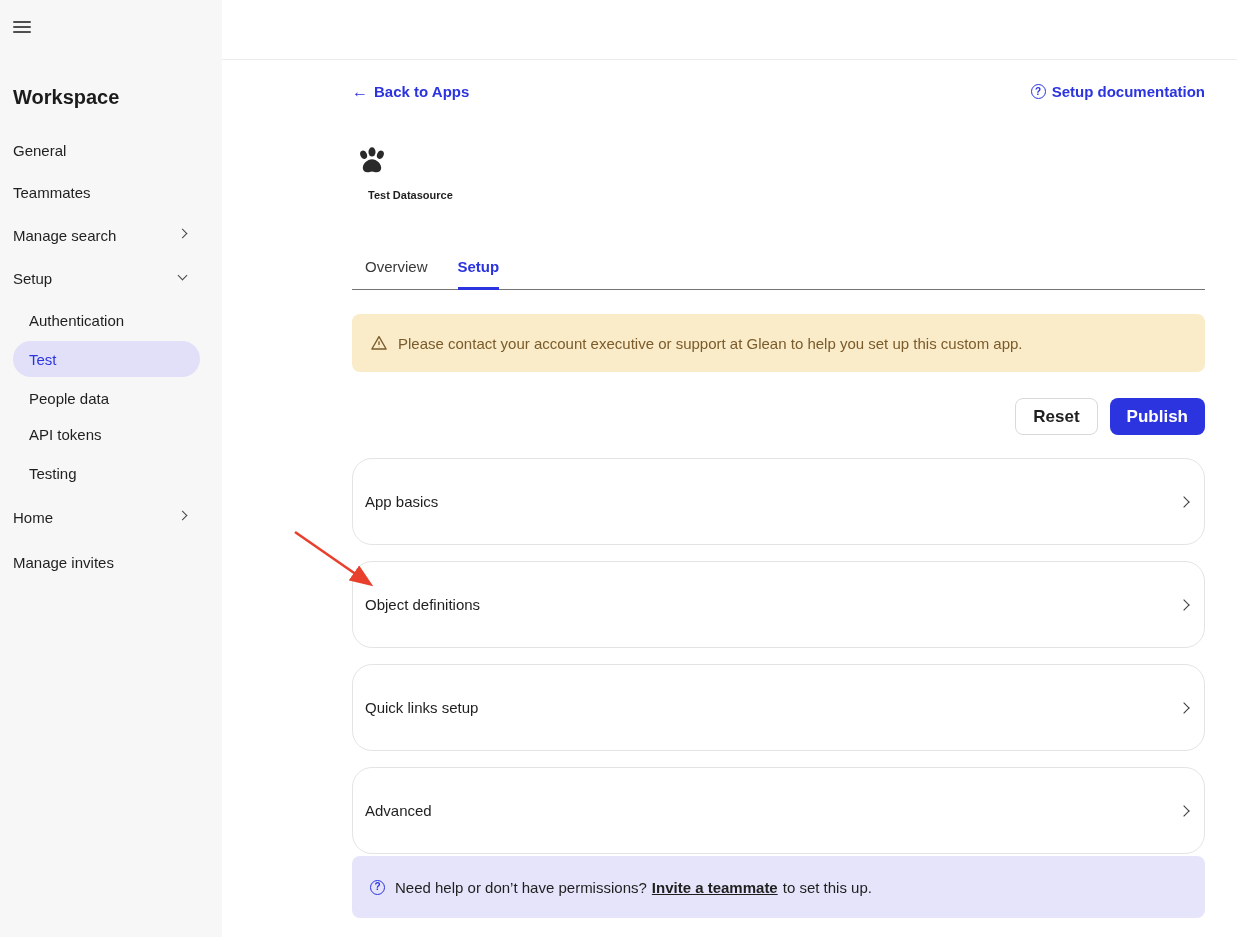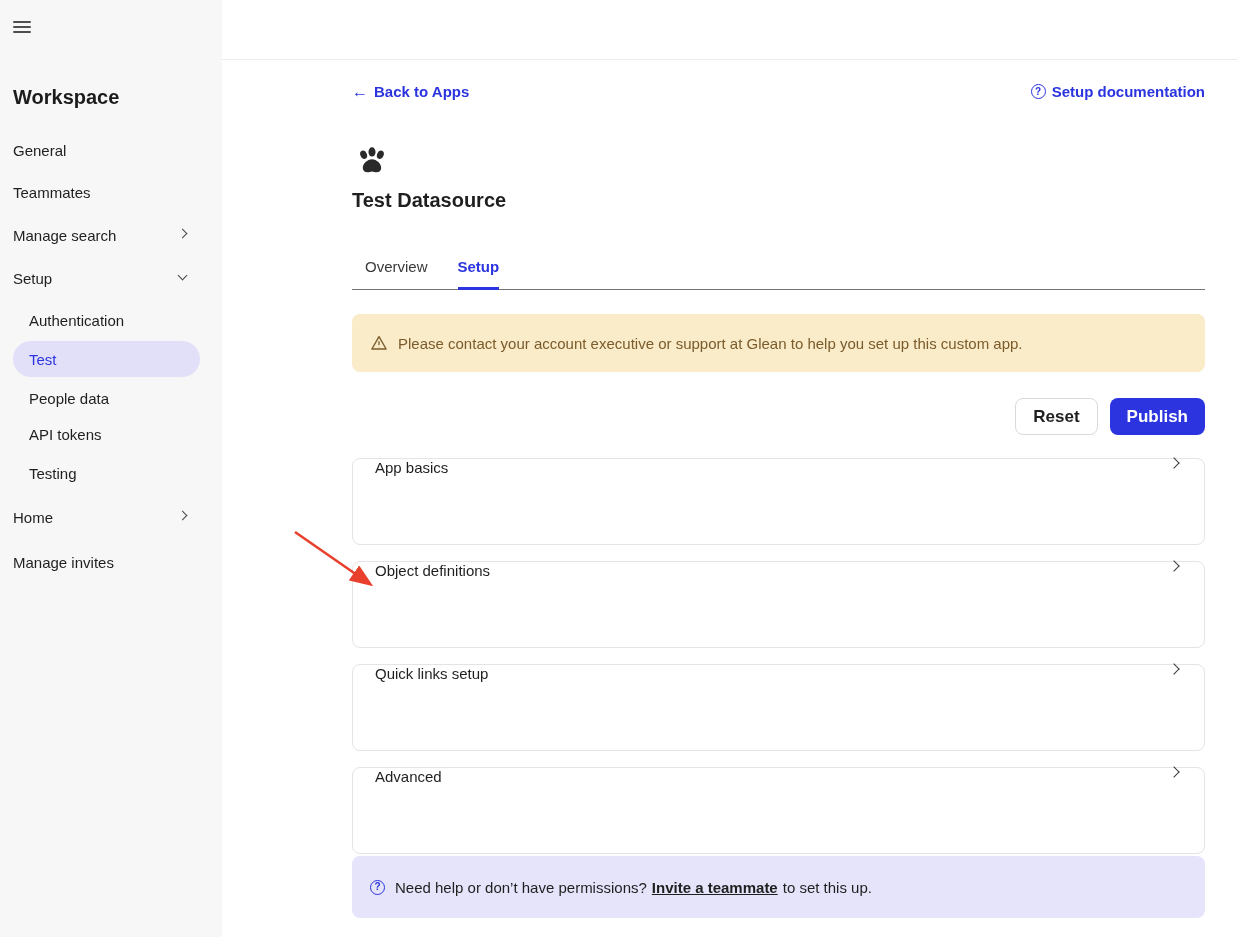--- a/index.html
+++ b/index.html
@@ -25,35 +25,35 @@
   .topbar { position:absolute; left:222px; top:0; width:1015px; height:60px; background:#fff; border-bottom:1px solid #ececec; }
   
   .content { position:absolute; left:352px; top:0; width:853px; height:941px; }
   .link-blue { color:#2b34de; font-size:15px; font-weight:600; text-decoration:none; display:inline-flex; align-items:center; gap:6px; cursor:pointer; }
   .back-link { position:absolute; top:83px; left:0; }
   .doc-link { position:absolute; top:83px; right:0; }
   .back-arrow { font-size:16px; line-height:1; }
   .qmark { display:inline-flex; align-items:center; justify-content:center; width:15px; height:15px; border:1.5px solid currentColor; border-radius:50%; font-size:10px; font-weight:700; line-height:1; }
   .paw { position:absolute; top:144px; left:2px; width:36px; height:34px; }
   .paw svg { width:100%; height:100%; fill:#2a2a2a; }
-  .app-title { position:absolute; top:189px; left:0; font-size:20px; font-weight:700; color:#1f1f1f; }
+  .app-title { position:absolute; top:189px; left:16px; font-size:11px; font-weight:700; color:#1f1f1f; }
   
   .tabs { position:absolute; top:258px; left:0; width:100%; display:flex; gap:30px; border-bottom:1px solid #737373; padding-left:13px; }
   .tab { font-size:15px; padding-bottom:12px; border-bottom:3px solid transparent; margin-bottom:-1px; cursor:pointer; }
   .tab.inactive { color:#3a3a3a; font-weight:500; }
   .tab.active { color:#2b34de; font-weight:600; border-bottom-color:#2b34de; }
   
   .warn-banner { position:absolute; top:314px; left:0; width:100%; height:58px; background:#faebc9; border-radius:8px; display:flex; align-items:center; gap:10px; padding:0 18px; color:#7a5b2b; font-size:15px; }
   
   .actions { position:absolute; top:398px; left:0; width:100%; display:flex; justify-content:flex-end; gap:12px; }
   .btn { height:37px; padding:0 17px; border-radius:8px; font-size:17px; cursor:pointer; font-family:inherit; }
   .btn-reset { background:#fff; border:1px solid #d9d9d9; color:#1f1f1f; font-weight:600; }
   .btn-publish { background:#2b34de; border:none; color:#fff; font-weight:700; }
   
-  .card { position:absolute; left:0; width:100%; height:87px; background:#fff; border:1px solid #e4e4e4; border-radius:8px; display:flex; align-items:flex-start; justify-content:space-between; padding:0 22px; cursor:pointer; }
+  .card { position:absolute; left:0; width:100%; height:87px; background:#fff; border:1px solid #e4e4e4; border-radius:20px; display:flex; align-items:center; justify-content:space-between; padding:0 12px; cursor:pointer; }
   .card span.lbl { font-size:15px; font-weight:500; color:#1f1f1f; }
   .card-chev { width:8px; height:8px; border-right:1.8px solid #3a3a3a; border-bottom:1.8px solid #3a3a3a; transform:rotate(-45deg); margin-right:4px; }
   .card1 { top:458px; } .card2 { top:561px; } .card3 { top:664px; } .card4 { top:767px; }
   
   .help-banner { position:absolute; top:856px; left:0; width:100%; height:62px; background:#e5e4fb; border-radius:8px; display:flex; align-items:center; gap:10px; padding:0 18px; font-size:15px; color:#1f1f1f; }
   .help-banner .qmark { color:#2b34de; }
   .invite-link { font-weight:700; text-decoration:underline; color:#1f1f1f; margin:0 5px; cursor:pointer; }
   
   .arrow-overlay { position:absolute; left:0; top:0; width:1237px; height:941px; pointer-events:none; z-index:50; }
 </style>

